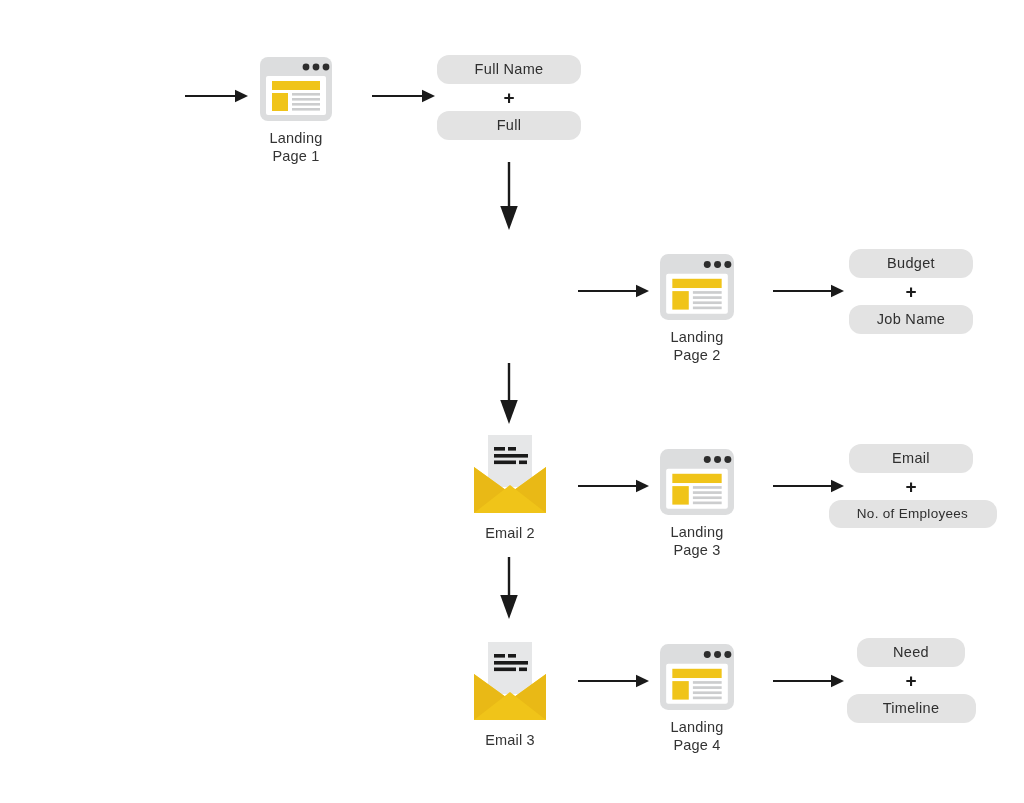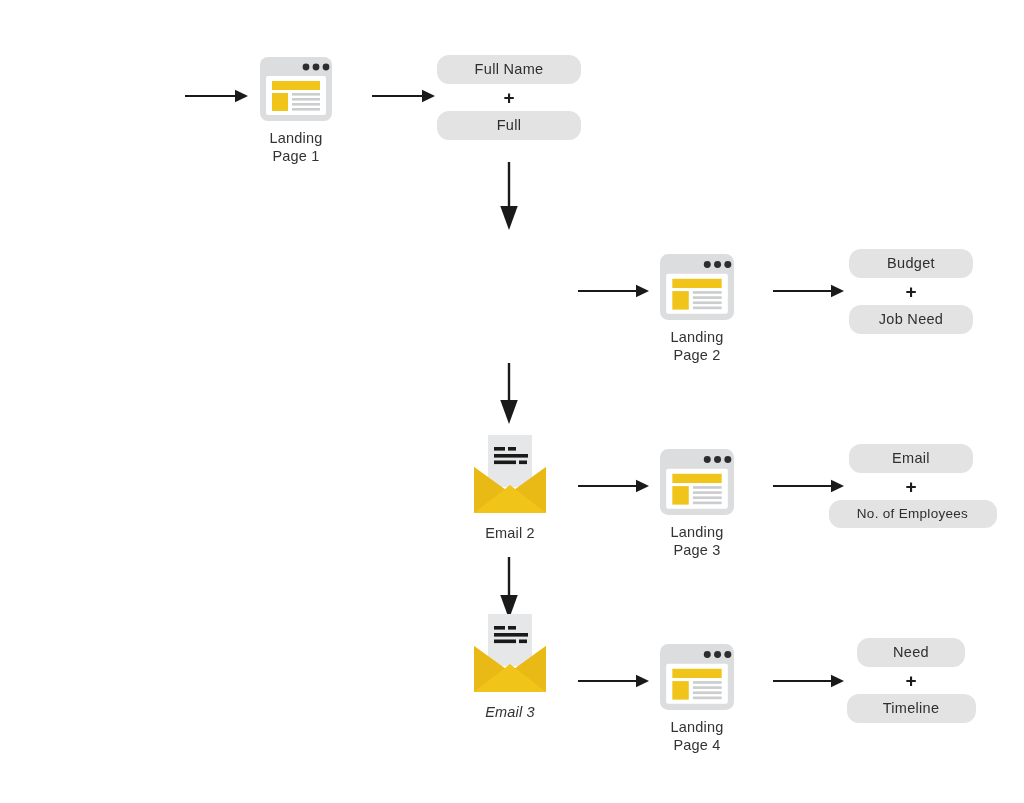--- a/index.html
+++ b/index.html
@@ -172,21 +172,21 @@
       <rect x="32" y="46" width="28" height="2.6" fill="#CCCDCE"></rect>
       <rect x="32" y="51" width="28" height="2.6" fill="#CCCDCE"></rect>
     </svg>
     <div class="node-label" style="margin-top:8px;">Landing
 Page 2</div>
   </div>
 
   <div class="field-group" style="left:849px; top:249px; width:124px;">
     <div class="field-box" style="width:124px;">Budget</div>
     <div class="plus-sign">+</div>
-    <div class="field-box" style="width:124px;">Job Need</div>
+    <div class="field-box" style="width:124px;">Job Name</div>
   </div>
 
   <div class="node" style="left:468px; top:433px; width:84px;">
     <svg class="icon-wrap" width="84" height="84" viewBox="0 0 84 84" xmlns="http://www.w3.org/2000/svg">
       <path d="M20 2 L64 2 L64 54 L20 54 Z" fill="#E6E7E8"></path>
       <rect x="26" y="14" width="11" height="3.6" fill="#1A1A1A"></rect>
       <rect x="40" y="14" width="8" height="3.6" fill="#1A1A1A"></rect>
       <rect x="26" y="21" width="34" height="3.6" fill="#1A1A1A"></rect>
       <rect x="26" y="27.5" width="22" height="3.6" fill="#1A1A1A"></rect>
       <rect x="51" y="27.5" width="8" height="3.6" fill="#1A1A1A"></rect>
@@ -215,21 +215,21 @@
     <div class="node-label" style="margin-top:8px;">Landing
 Page 3</div>
   </div>
 
   <div class="field-group" style="left:849px; top:444px; width:124px;">
     <div class="field-box" style="width:124px;">Email</div>
     <div class="plus-sign">+</div>
     <div class="field-box" style="width:168px; margin-left:3px; font-size:13.5px;">No. of Employees</div>
   </div>
 
-  <div class="node" style="left:468px; top:612px; width:84px;font-style:italic;">
+  <div class="node" style="left:468px; top:640px; width:84px;">
     <svg class="icon-wrap" width="84" height="84" viewBox="0 0 84 84" xmlns="http://www.w3.org/2000/svg">
       <path d="M20 2 L64 2 L64 54 L20 54 Z" fill="#E6E7E8"></path>
       <rect x="26" y="14" width="11" height="3.6" fill="#1A1A1A"></rect>
       <rect x="40" y="14" width="8" height="3.6" fill="#1A1A1A"></rect>
       <rect x="26" y="21" width="34" height="3.6" fill="#1A1A1A"></rect>
       <rect x="26" y="27.5" width="22" height="3.6" fill="#1A1A1A"></rect>
       <rect x="51" y="27.5" width="8" height="3.6" fill="#1A1A1A"></rect>
       <path d="M6 34 L42 60 L78 34 L78 80 L6 80 Z" fill="#F7CE2A"></path>
       <path d="M6 34 L42 60 L6 80 Z" fill="#E9B916"></path>
       <path d="M78 34 L42 60 L78 80 Z" fill="#E9B916"></path>

